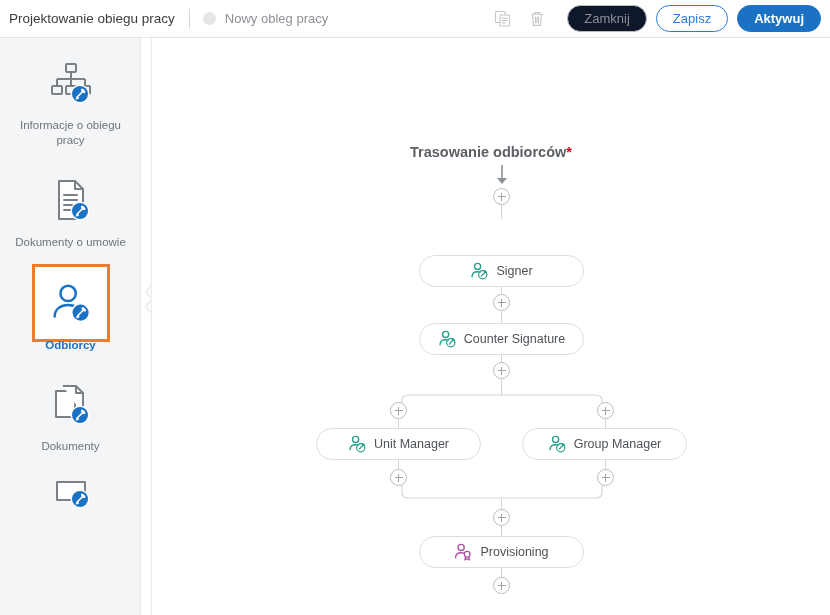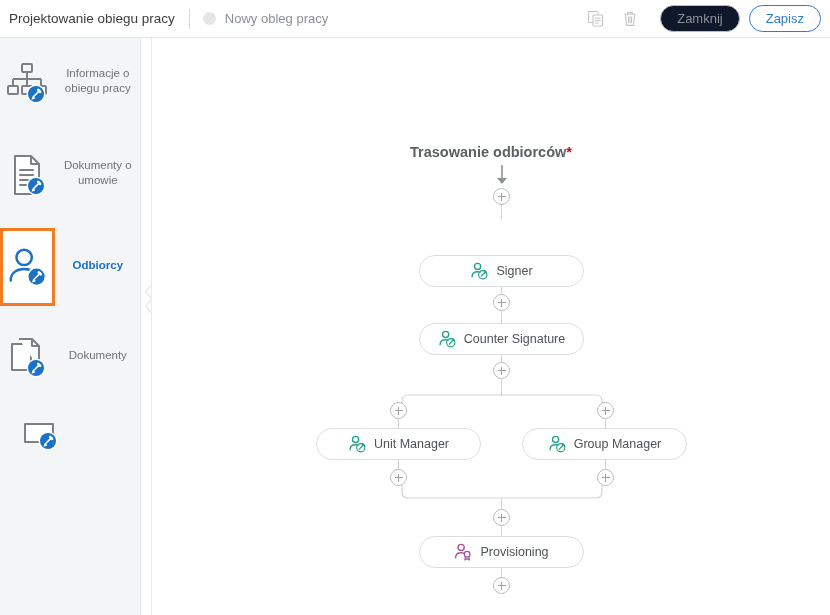--- a/index.html
+++ b/index.html
@@ -44,21 +44,21 @@
   .btn-primary{border:1px solid #1b72c4;color:#fff;background:#1b72c4;font-weight:bold;}
 
   
   .sidebar{
     position:absolute;left:0;top:38px;width:141px;height:577px;
     background:#f4f5f6;border-right:1px solid #e6e8ea;
     box-sizing:border-box;overflow:hidden;
   }
   .sb-item{
     width:141px;box-sizing:border-box;
-    display:flex;flex-direction:row;align-items:center;
+    display:flex;flex-direction:column;align-items:center;
     cursor:pointer;padding:0;
   }
   .sb-iconwrap{
     width:78px;height:78px;display:flex;align-items:center;justify-content:center;
     box-sizing:border-box;border:3px solid transparent;background:transparent;
   }
   .sb-item.selected .sb-iconwrap{border-color:#f47b20;background:#ffffff;}
   .sb-label{
     font-size:11.5px;color:#6f747a;text-align:center;line-height:1.28;
     width:128px;margin-top:-4px;
@@ -130,20 +130,21 @@
           <path d="M3.2 4.2h11.6"></path>
           <path d="M6.6 4.2V2.6h4.8v1.6"></path>
           <path d="M4.5 4.2l0.9 11.2h7.2l0.9-11.2"></path>
           <line x1="7.3" y1="6.6" x2="7.5" y2="13.2"></line>
           <line x1="9" y1="6.6" x2="9" y2="13.2"></line>
           <line x1="10.7" y1="6.6" x2="10.5" y2="13.2"></line>
         </svg>
       </div>
       <div class="btn btn-ghost">Zamknij</div>
       <div class="btn btn-outline">Zapisz</div>
+      <div class="btn btn-primary">Aktywuj</div>
     </div>
   </div>
 
   <div class="sidebar">
 
     <div class="sb-item" style="margin-top:6px;">
       <div class="sb-iconwrap">
         <svg width="48" height="48" viewBox="0 0 48 48" fill="none">
           <rect x="19" y="5" width="10" height="8" rx="1" stroke="#7b8087" stroke-width="2"></rect>
           <rect x="5" y="27" width="10" height="8" rx="1" stroke="#7b8087" stroke-width="2"></rect>

